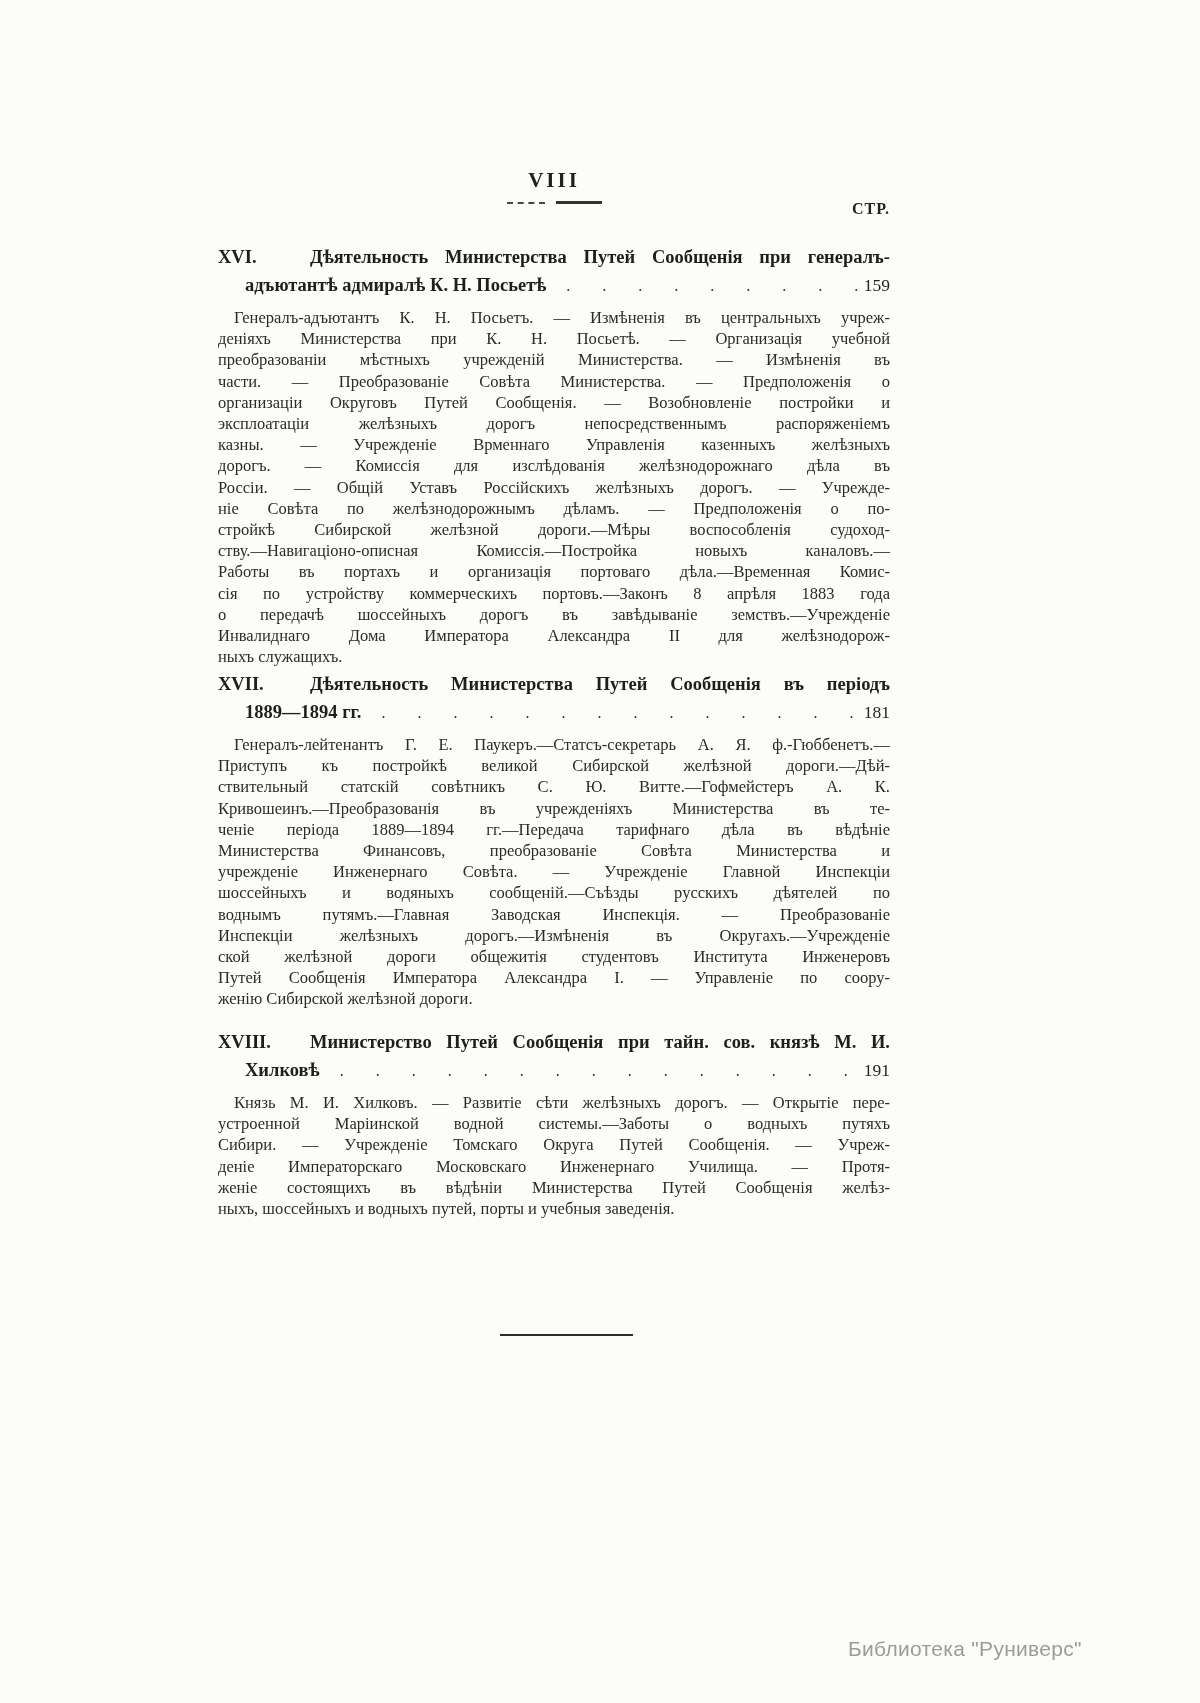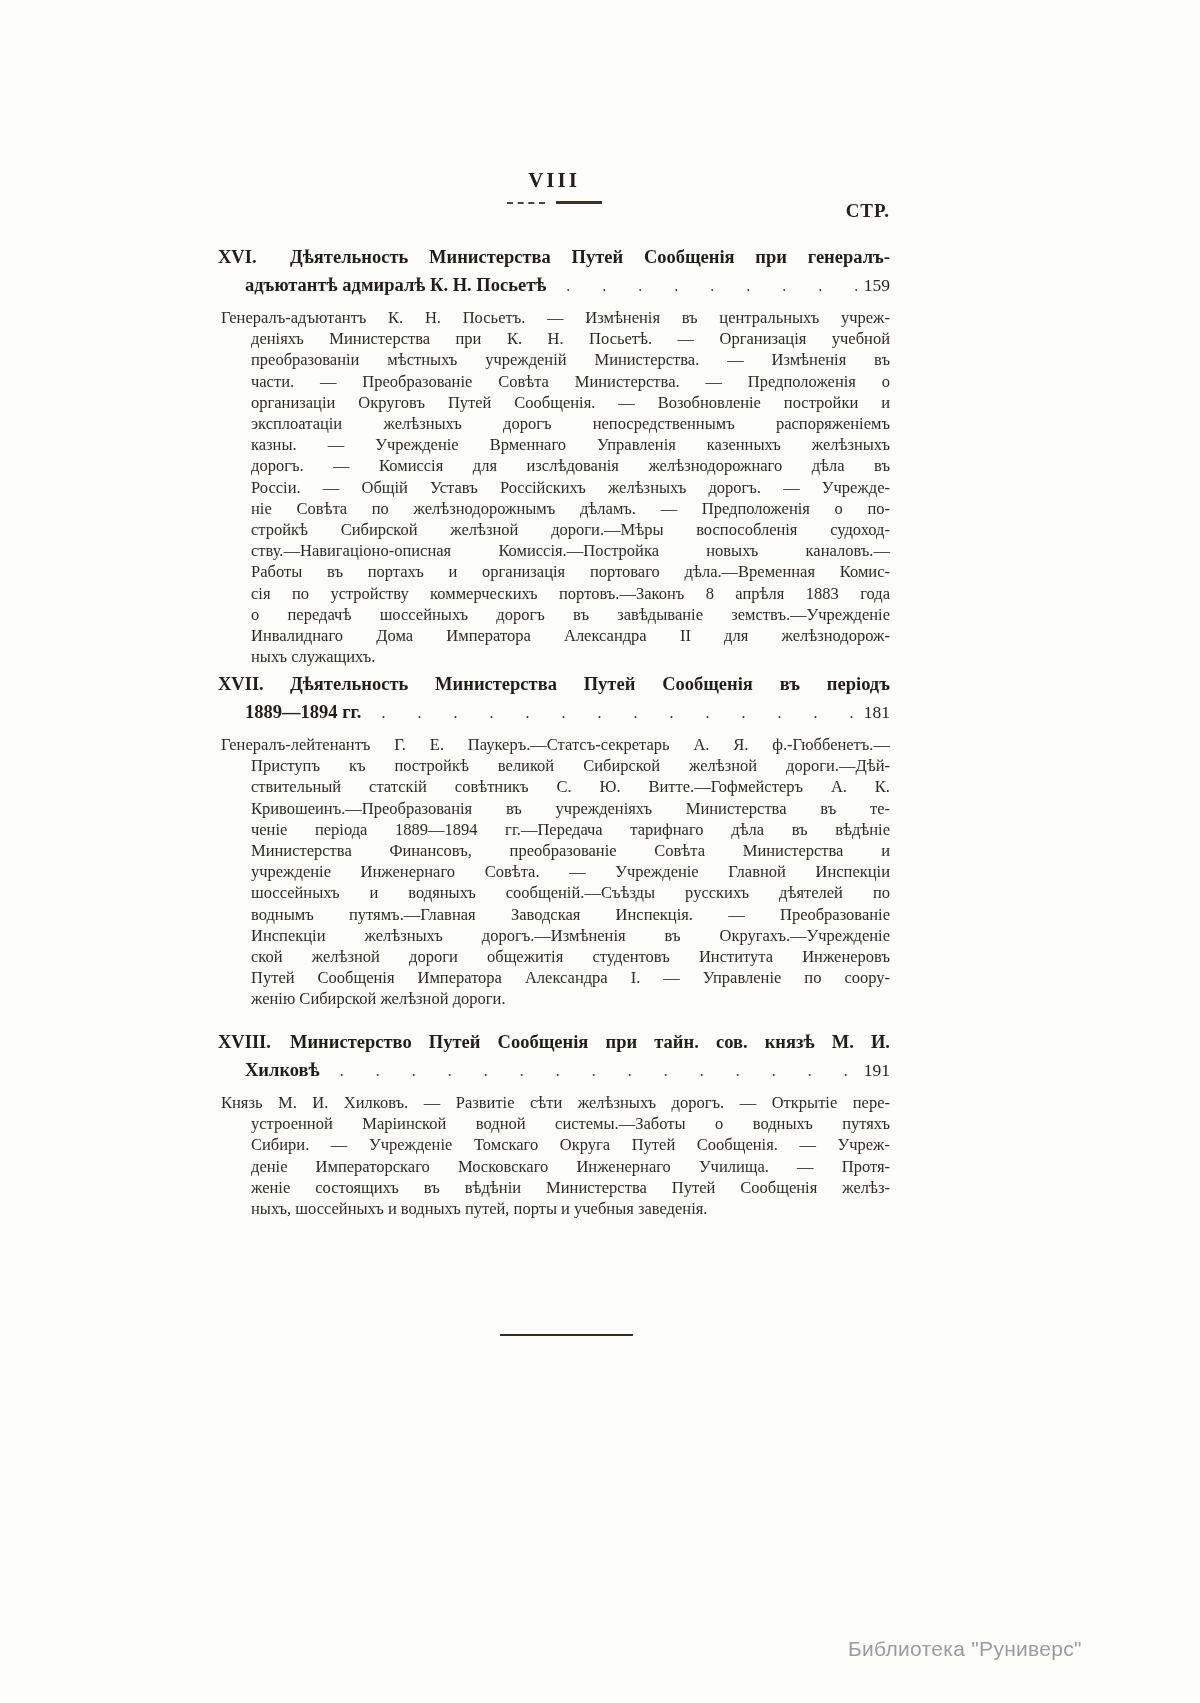--- a/index.html
+++ b/index.html
@@ -32,34 +32,34 @@
     vertical-align: middle;
   }
   .folio-dashes .d2 {
     display: inline-block; width: 46px; height: 0;
     border-bottom: 3px solid #36322c;
     vertical-align: middle;
   }
   .col-header {
     position: absolute; left: 218px; top: 200px; width: 672px;
     text-align: right;
-    font-size: 19px; font-weight: bold; letter-spacing: 1px;
+    font-size: 16px; font-weight: bold; letter-spacing: 1px;
     color: #26231e;
   }
   
   .entry {
     position: absolute; left: 218px; width: 672px;
   }
   .h-line1 { position: relative; font-weight: bold; font-size: 18.5px; line-height: 28px; color: #211e19; }
   .h-num {
     position: absolute; left: 0; top: 0; width: 57px;
     text-align: left; white-space: nowrap;
   }
   .h-text {
-    display: block; margin-left: 72px;
+    display: block; margin-left: 92px;
     text-align: justify; text-align-last: justify;
   }
   .h-line2 {
     display: flex; align-items: baseline;
     margin-left: 27px;
     font-weight: bold; font-size: 18.5px; line-height: 28px; color: #211e19;
   }
   .h-title2 { white-space: nowrap; }
   .dots {
     flex: 1 1 auto; overflow: hidden; white-space: nowrap;
@@ -70,25 +70,24 @@
   .pnum {
     font-weight: normal; font-size: 17.5px;
     padding-left: 4px; white-space: nowrap; color: #26231e;
   }
   .summary {
     margin-top: 7px;
     font-size: 16.5px; line-height: 21.2px;
     color: #2e2a24;
   }
   .p-line {
-    margin-left: 33px;
     text-align: justify; text-align-last: justify;
     white-space: normal;
   }
-  .p-line.first { margin-left: 3px; }
+  .p-line.first { margin-left: 16px; }
   .p-line.last { text-align-last: left; }
   
   .end-rule {
     position: absolute; left: 500px; top: 1334px;
     width: 133px; height: 2px; background: #302c26;
   }
   .watermark {
     position: absolute; left: 848px; top: 1637px;
     font-family: "Liberation Sans", "DejaVu Sans", sans-serif;
     font-size: 21px; color: #9b9b9b; letter-spacing: 0.3px;

